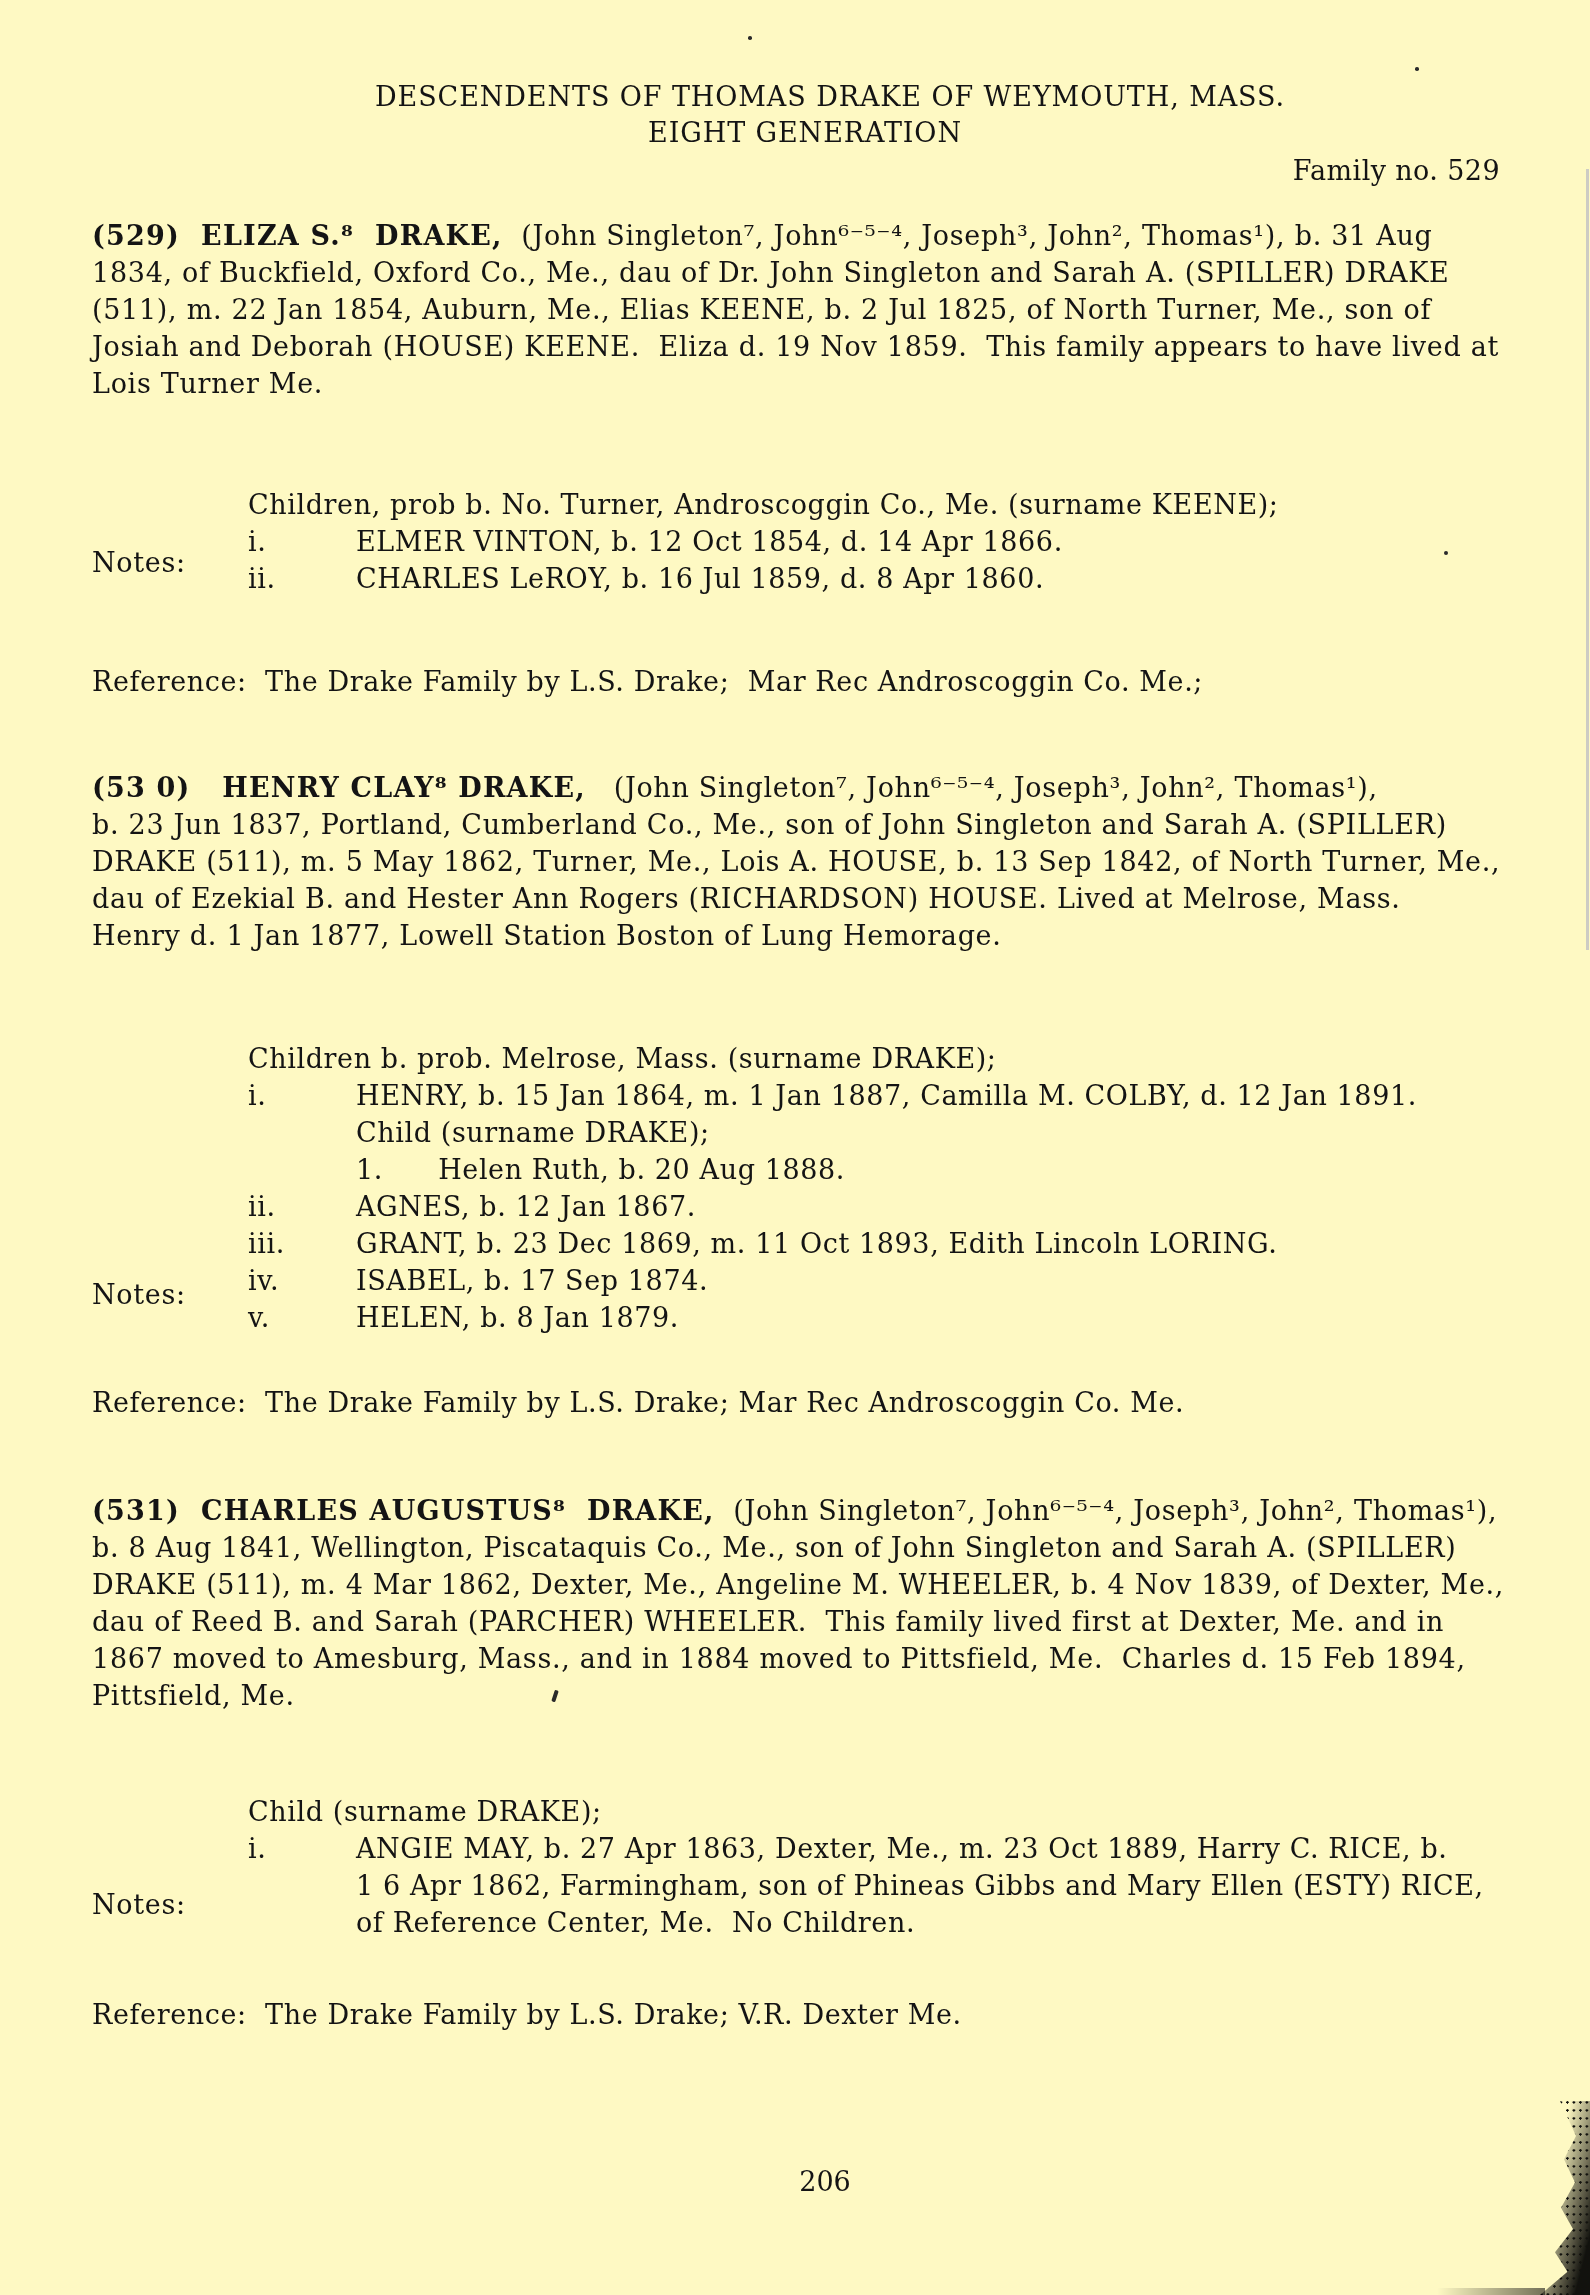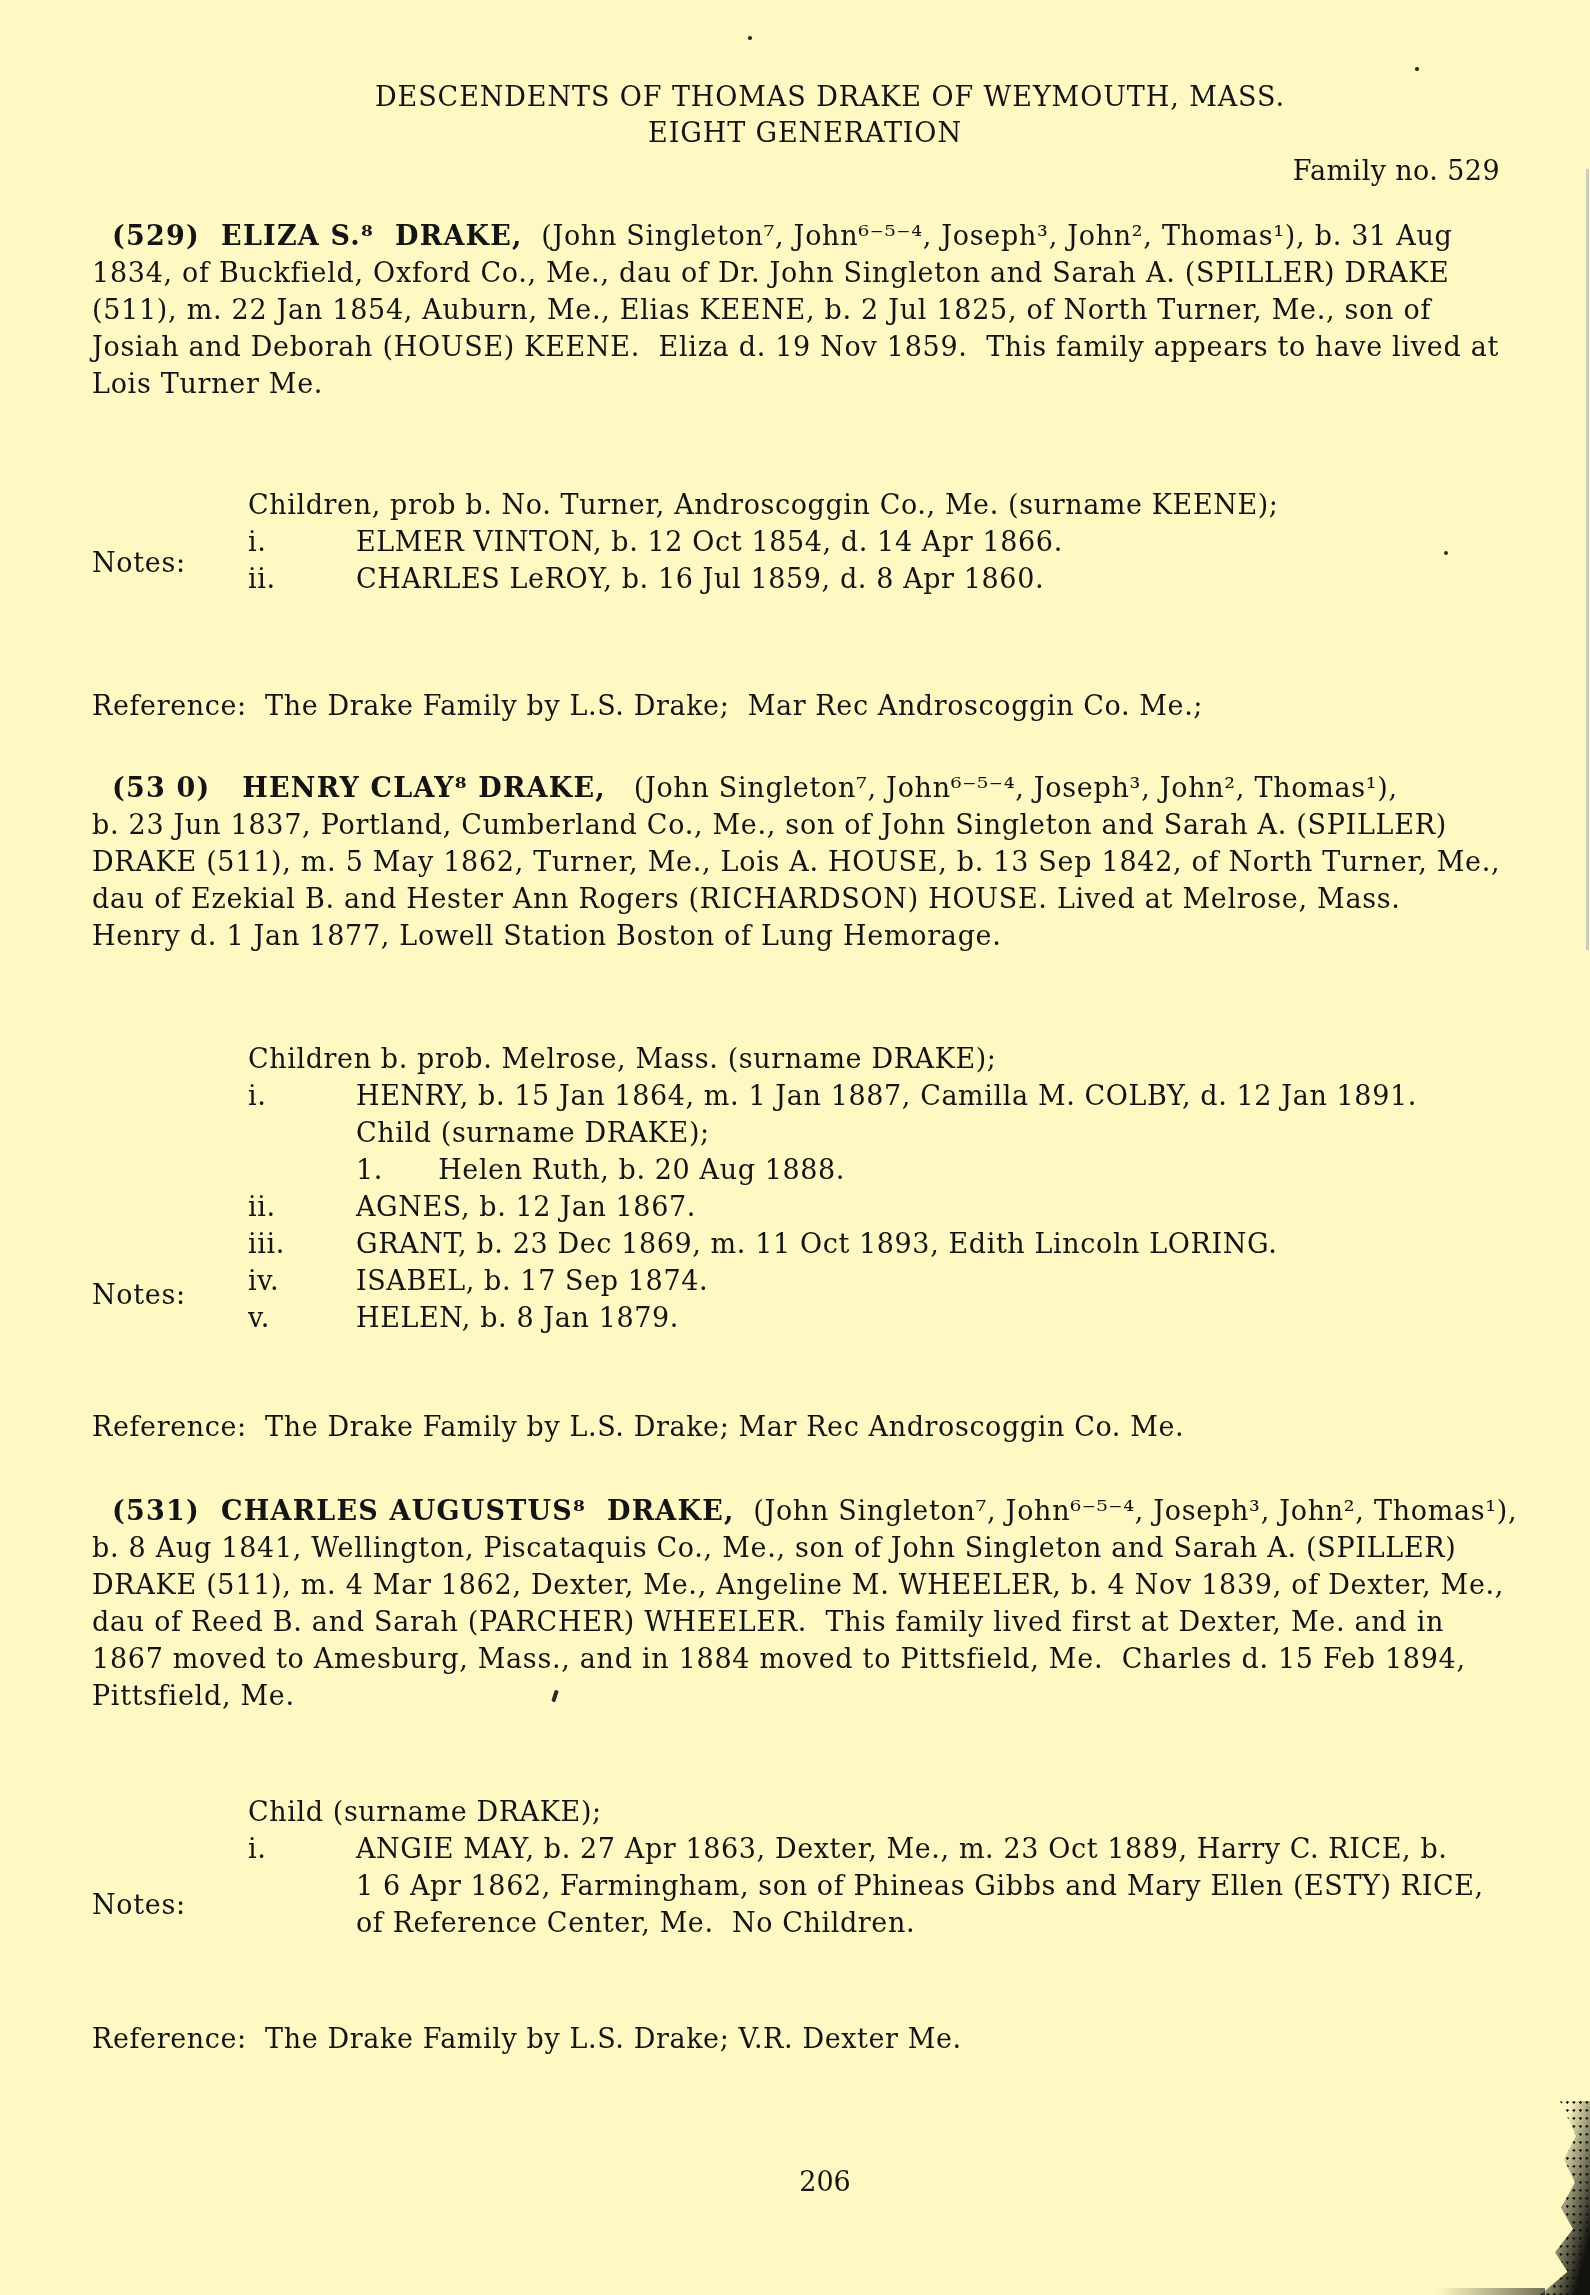--- a/index.html
+++ b/index.html
@@ -10,31 +10,31 @@
   }
   .abs { position:absolute; }
   .t1 { top:81px; left:0; width:1590px; text-align:center; font-size:27px;
         letter-spacing:0.9px; transform:translateX(35px); white-space:pre; }
   .t2 { top:117px; left:0; width:1590px; text-align:center; font-size:27px;
         letter-spacing:0.9px; transform:translateX(10px); white-space:pre; }
   .famno { top:155px; right:90px; font-size:27px; letter-spacing:0.4px; white-space:pre; }
 
   .para { left:92px; font-size:27px; line-height:37px; letter-spacing:0.7px; }
   .pline { white-space:pre; height:37px; }
-  .hb { font-weight:bold; letter-spacing:1.2px;margin-left:20px; }
+  .hb { font-weight:bold; letter-spacing:1.2px; }
 
   .children { left:248px; font-size:27px; line-height:37px; letter-spacing:0.6px; }
   .chead { white-space:pre;margin-top:46px; }
   .crow { display:flex; align-items:flex-start; }
   .cnum { flex:0 0 108px; white-space:pre; }
   .ctext { flex:1; }
   .cline { white-space:pre; }
 
   .notes { left:92px; font-size:27px; letter-spacing:0.7px; white-space:pre; }
-  .ref   { left:92px; font-size:27px; letter-spacing:0.6px; white-space:pre;margin-top:24px; }
+  .ref   { left:92px; font-size:27px; letter-spacing:0.6px; white-space:pre; }
   .pagenum { top:2166px; left:0; width:1590px; text-align:center; font-size:27px;
              transform:translateX(30px); white-space:pre; }
 
   
   .scan-edge { right:1.4px; top:169px; width:2.2px; height:781px; background:#c4c4c4; opacity:.85; }
   .scan-corner {
     right:0; bottom:0; width:50px; height:194px;
     background:
       radial-gradient(circle at 1.4px 1.4px, #000 1.1px, transparent 1.4px) 0 0/6.5px 8px repeat,
       linear-gradient(to bottom right, transparent 0 30%, #000 85%);

